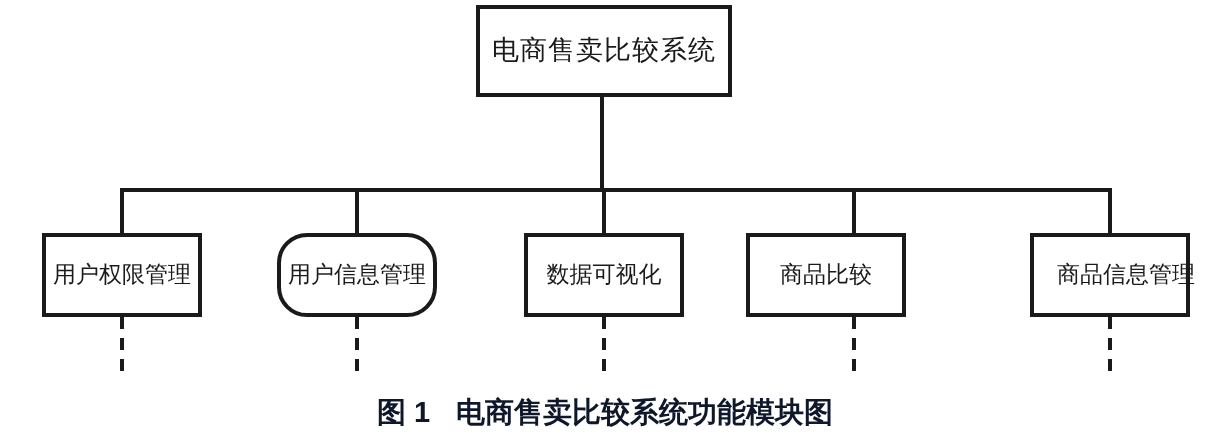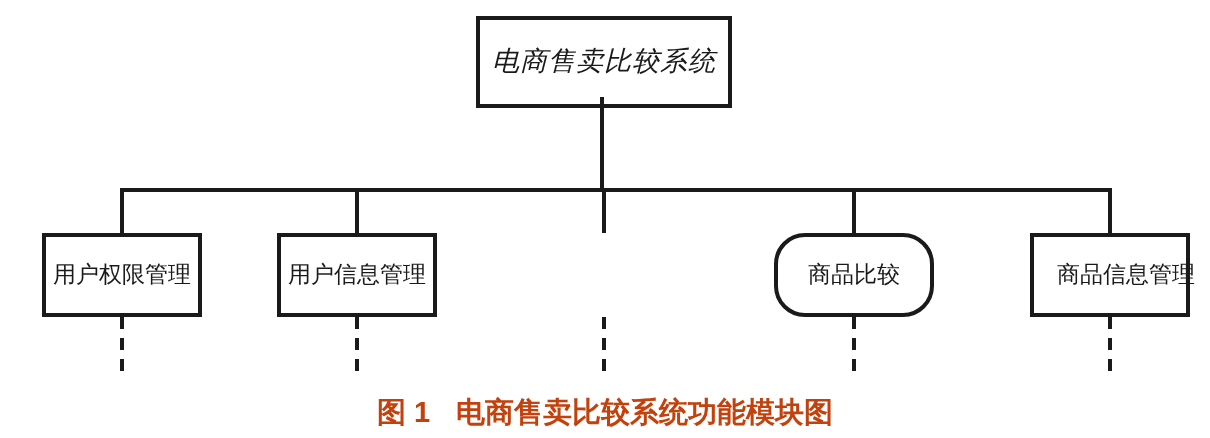--- a/index.html
+++ b/index.html
@@ -17,33 +17,32 @@
     border: 4px solid #1a1a1a;
     background: #ffffff;
     display: flex;
     align-items: center;
     justify-content: center;
     text-align: center;
     line-height: 1.1;
     white-space: nowrap;
   }
   .box.root {
-    left: 476px; top: 16px; width: 256px; height: 92px;
+    left: 476px; top: 5px; width: 256px; height: 92px;
     font-size: 27px;
     letter-spacing: 1px;
-    font-style: italic;
   }
   .box.child {
     top: 233px; width: 160px; height: 84px;
     font-size: 23px;
   }
   .child.c1 { left: 42px; }
-  .child.c2 { left: 277px; }
+  .child.c2 { left: 277px; border-radius: 30px; }
   .child.c3 { left: 524px; }
-  .child.c4 { left: 774px; border-radius: 31px; }
+  .child.c4 { left: 746px; }
   .child.c5 { left: 1030px; padding-left: 32px; }
 
   .line { position: absolute; background: #1a1a1a; }
   .stem  { left: 600px; top: 97px;  width: 4px;  height: 95px; }
   .bus   { left: 120px; top: 188px; width: 992px; height: 4px; }
   .drop  { top: 188px; width: 4px; height: 45px; }
   .drop.d1 { left: 120px; }
   .drop.d2 { left: 355px; }
   .drop.d3 { left: 602px; }
   .drop.d4 { left: 852px; }
@@ -60,21 +59,21 @@
   .stub.s4 { left: 852px; }
   .stub.s5 { left: 1108px; }
 
   .caption {
     position: absolute;
     left: 0; right: 0; top: 393px;
     text-align: center;
     font-family: "Liberation Sans", "DejaVu Sans", sans-serif;
     font-weight: 700;
     font-size: 29px;
-    color: #c2410c;
+    color: #0f172a;
     white-space: nowrap;
   }
   .caption .fig-title { margin-left: 26px; }
 </style>
 </head>
 <body>
 
 <div class="stage">
 
   <div class="box root">
@@ -88,20 +87,23 @@
   <div class="line drop d3"></div>
   <div class="line drop d4"></div>
   <div class="line drop d5"></div>
 
   <div class="box child c1">
     <span>用户权限管理</span>
   </div>
   <div class="box child c2">
     <span>用户信息管理</span>
   </div>
+  <div class="box child c3">
+    <span>数据可视化</span>
+  </div>
   <div class="box child c4">
     <span>商品比较</span>
   </div>
   <div class="box child c5">
     <span>商品信息管理</span>
   </div>
 
   <div class="stub s1"></div>
   <div class="stub s2"></div>
   <div class="stub s3"></div>

